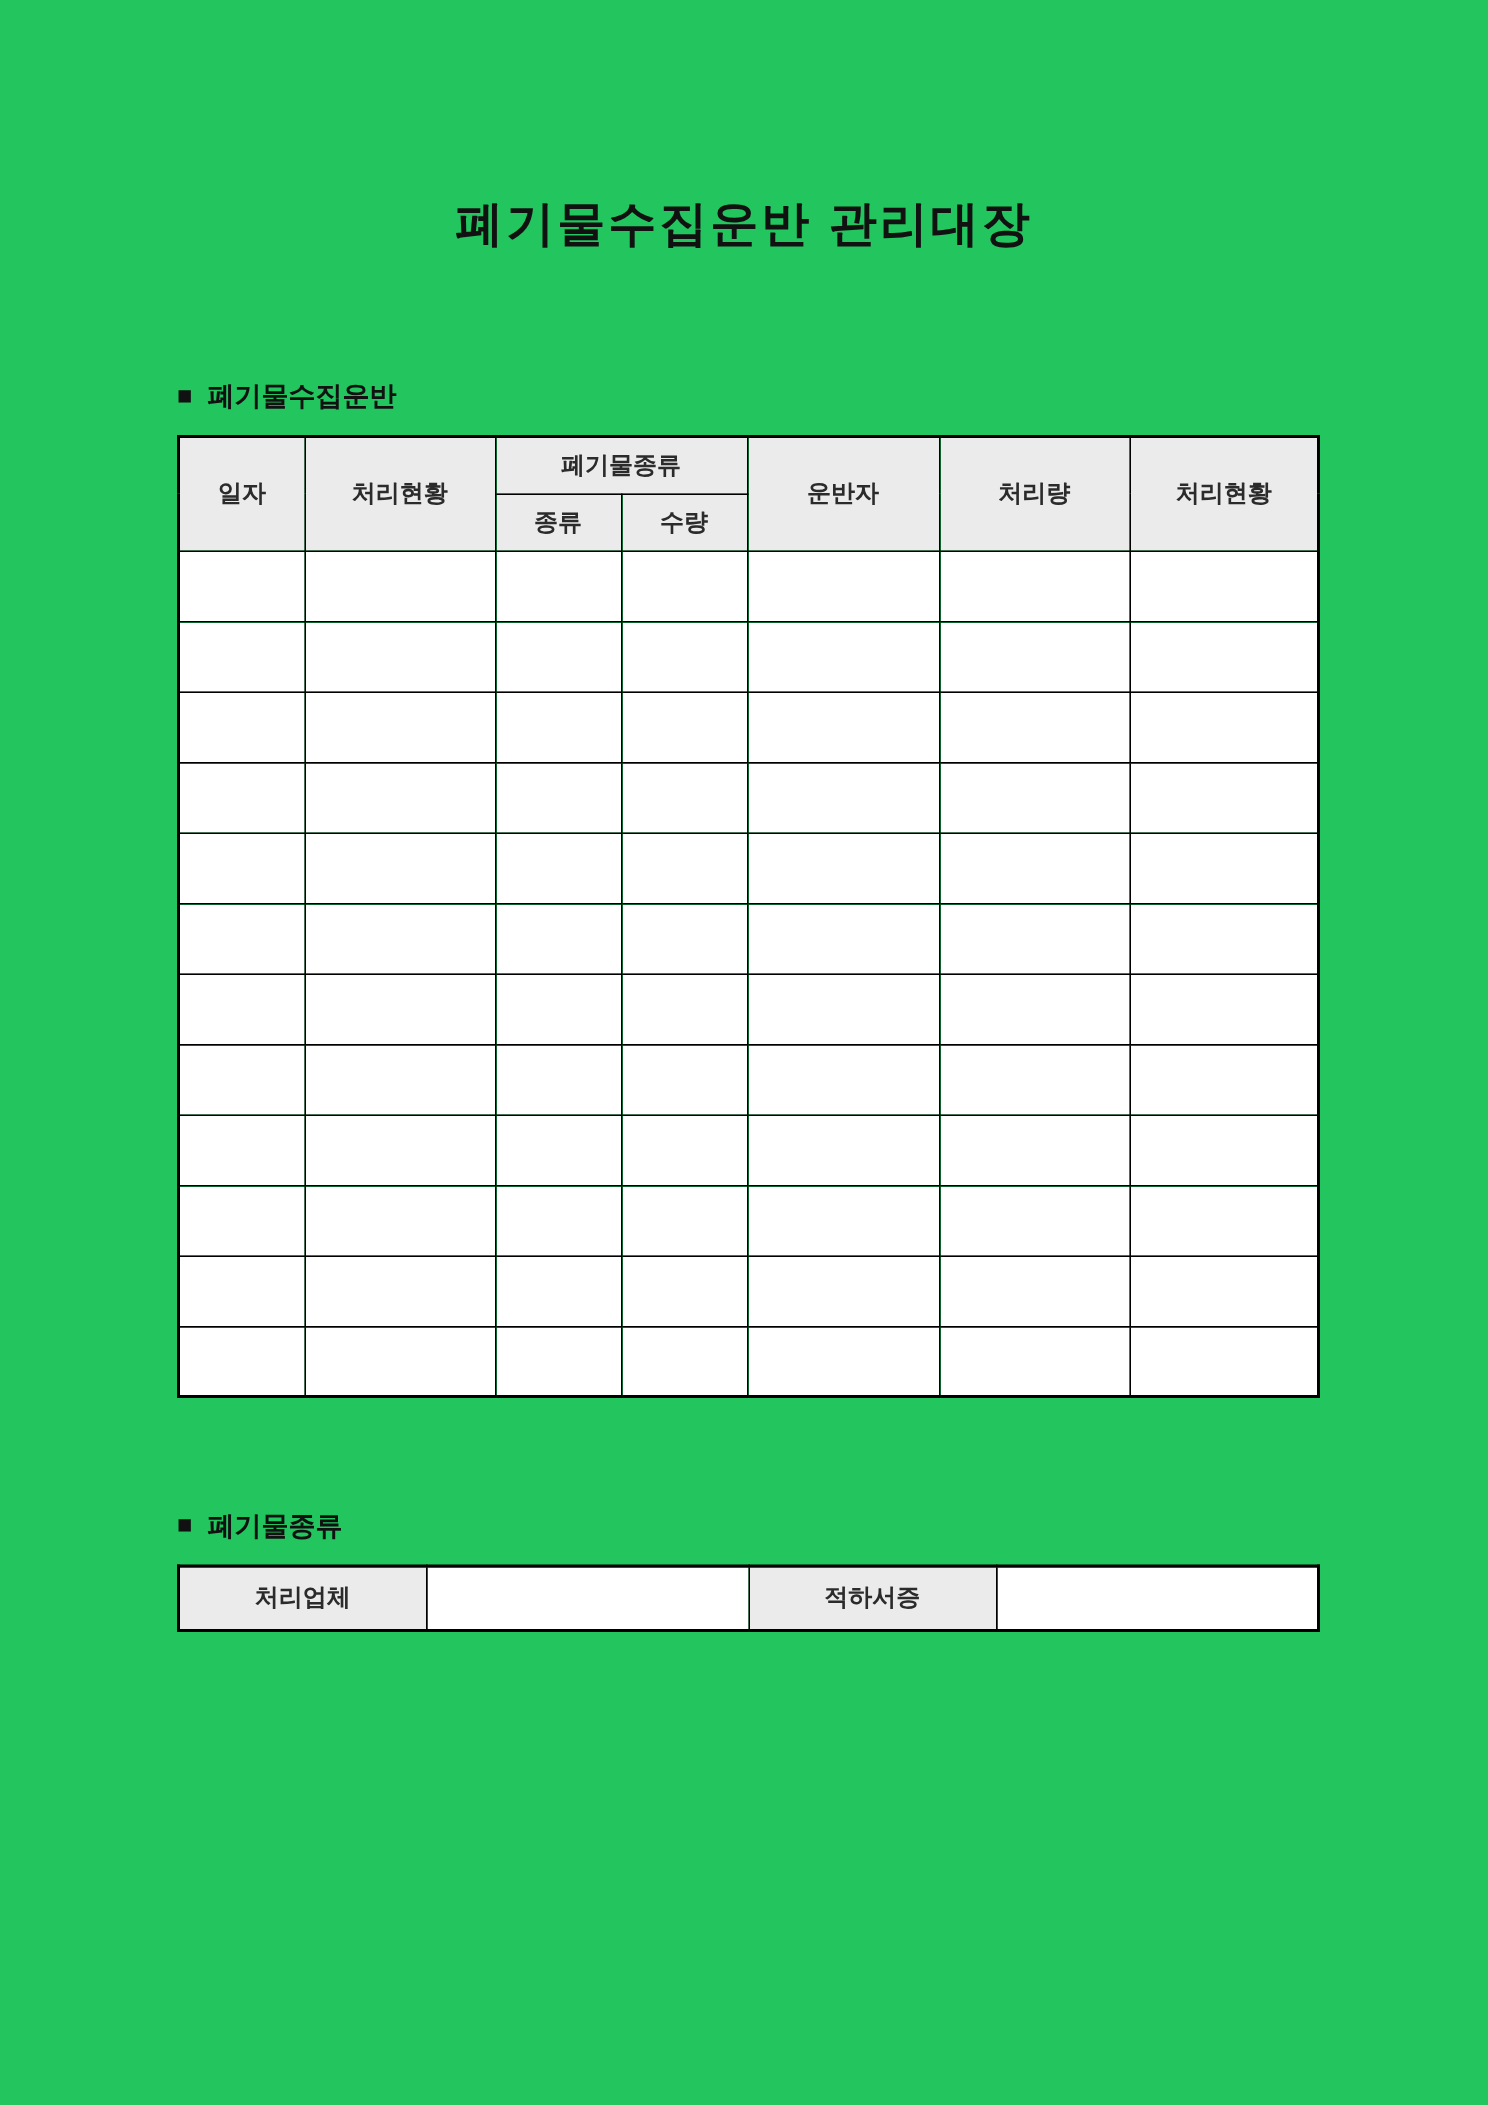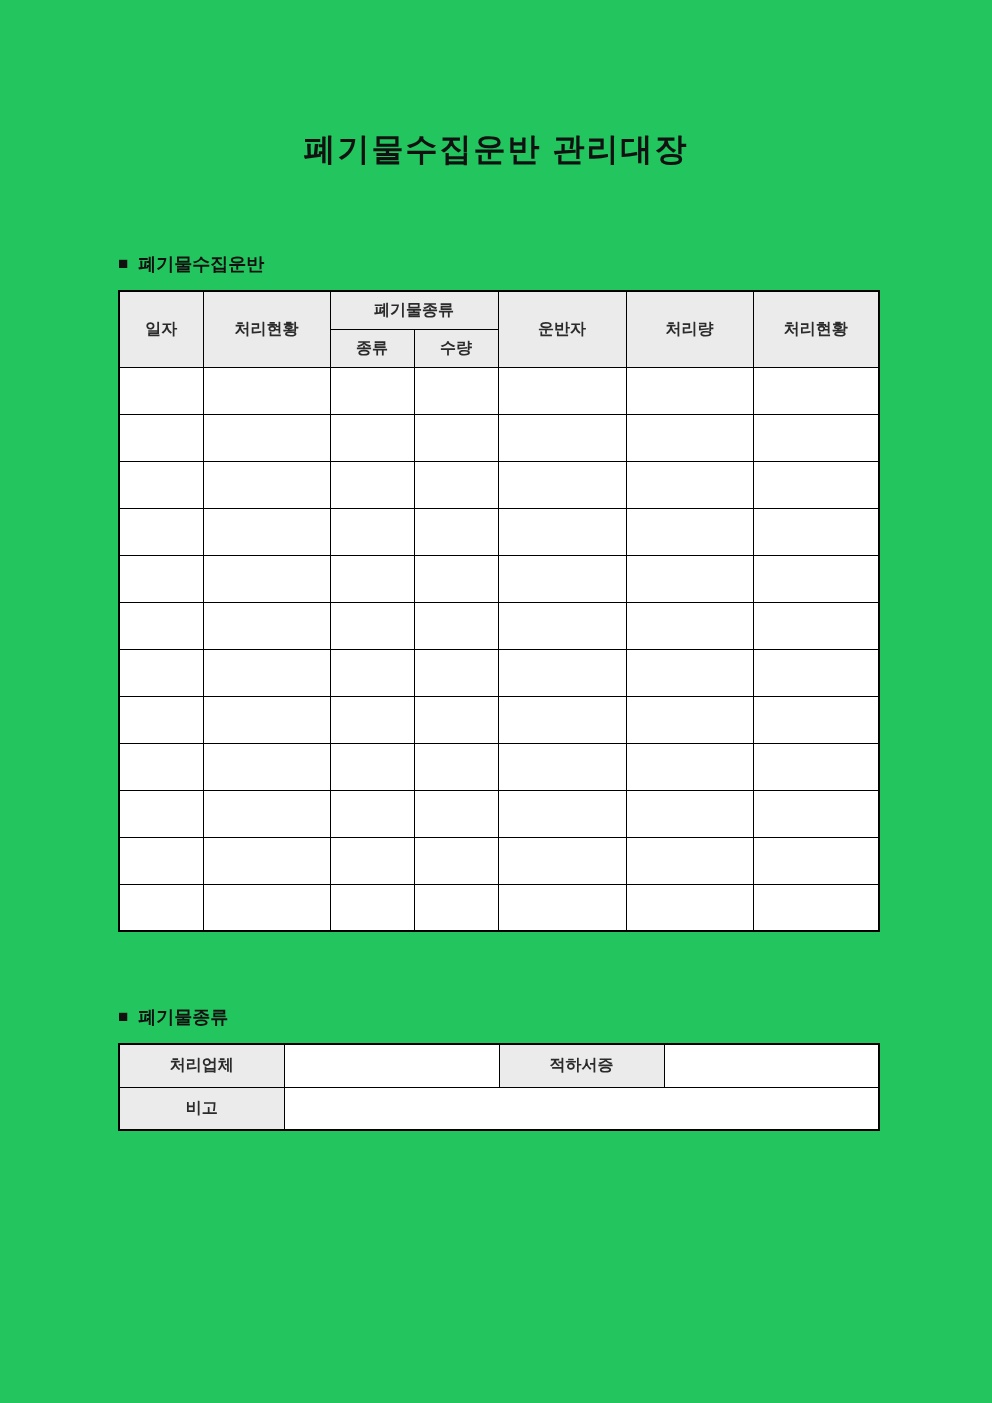--- a/index.html
+++ b/index.html
@@ -243,21 +243,17 @@
         <col style="width:165px">
         <col style="width:215px">
       </colgroup>
       <tbody>
         <tr>
           <td class="label-cell">처리업체</td>
           <td></td>
           <td class="label-cell">적하서증</td>
           <td></td>
         </tr>
-        <tr>
-          <td class="label-cell">비고</td>
-          <td colspan="3"></td>
-        </tr>
       </tbody>
     </table>
   </div>
 
 </div>
 
 </body></html>

